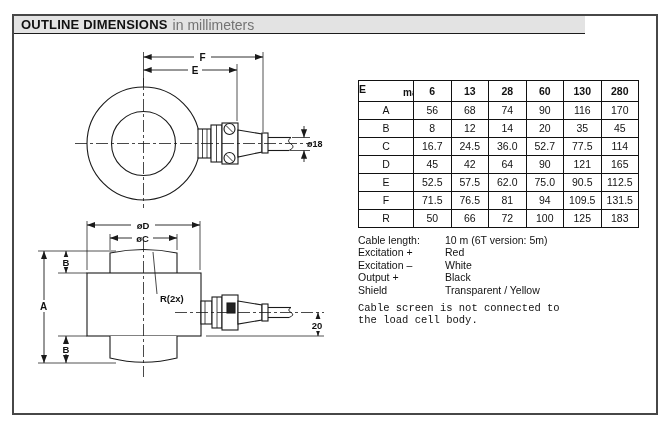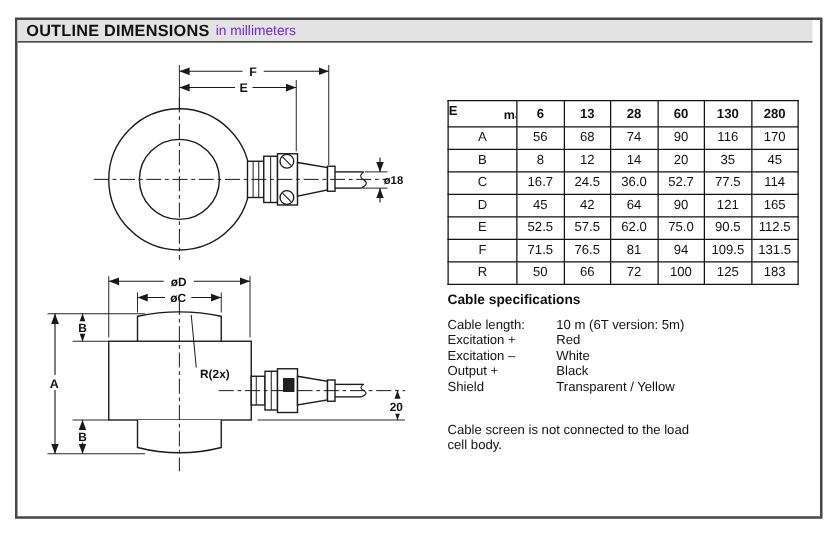--- a/index.html
+++ b/index.html
@@ -1,38 +1,38 @@
 <!DOCTYPE html>
 <html><head>
 <meta charset="utf-8">
 <style>
   html,body{margin:0;padding:0;background:#fff;}
   .page{position:relative;width:669px;height:430px;background:#fff;overflow:hidden;
         font-family:"Liberation Sans",sans-serif;color:#111;}
   .frame{position:absolute;left:12px;top:14px;width:646px;height:401px;
          border:2px solid #474747;background:#fff;box-sizing:border-box;}
-  .titlebar{position:absolute;left:14px;top:16px;width:636px;height:18px;
+  .titlebar{position:absolute;left:14px;top:16px;width:571px;height:18px;
             background:#e3e3e3;border-bottom:1px solid #1c1c1c;box-sizing:border-box;
             display:flex;align-items:center;gap:5px;padding-left:7px;}
   .title{font-weight:bold;font-size:13px;letter-spacing:.2px;white-space:nowrap;}
-  .subtitle{font-size:11px;color:#6d28d9;white-space:nowrap;}
+  .subtitle{font-size:14px;color:#737373;white-space:nowrap;}
   svg.drawings{position:absolute;left:0;top:0;}
   table.dims{position:absolute;left:358px;top:80px;width:280px;border-collapse:collapse;
              table-layout:fixed;font-size:10.5px;background:#fff;}
   .dims th,.dims td{border:1px solid #111;text-align:center;vertical-align:middle;
                     padding:0;height:17px;line-height:17px;overflow:hidden;}
   .dims th{font-weight:bold;}
   .dims td{font-weight:normal;}
   .dims sub{font-size:10px;padding-left:37px;}
   .cable{position:absolute;left:358px;top:234px;width:250px;font-size:10.5px;}
   .cable-title{font-weight:bold;font-size:11px;margin:0 0 8px 0;}
   .spec-row{display:flex;line-height:12.4px;}
   .spec-row .lbl{width:87px;flex:none;}
   .spec-row .val{flex:1;}
-  .note{margin-top:22px;width:205px;line-height:12.4px;}
+  .note{margin-top:6px;width:205px;line-height:12.4px;font-family:Liberation Mono, monospace;}
 </style>
 </head>
 <body>
 
 <div class="page">
   <div class="frame"></div>
   <div class="titlebar">
     <span class="title">OUTLINE DIMENSIONS</span>
     <span class="subtitle">in millimeters</span>
   </div>
@@ -243,21 +243,20 @@
           <td>66</td>
           <td>72</td>
           <td>100</td>
           <td>125</td>
           <td>183</td>
         </tr>
       </tbody>
   </table>
 
   <div class="cable">
-    <div class="cable-title">Cable specifications</div>
     <div>
         <div class="spec-row">
           <span class="lbl">Cable length:</span>
           <span class="val">10 m (6T version: 5m)</span>
         </div>
         <div class="spec-row">
           <span class="lbl">Excitation +</span>
           <span class="val">Red</span>
         </div>
         <div class="spec-row">

